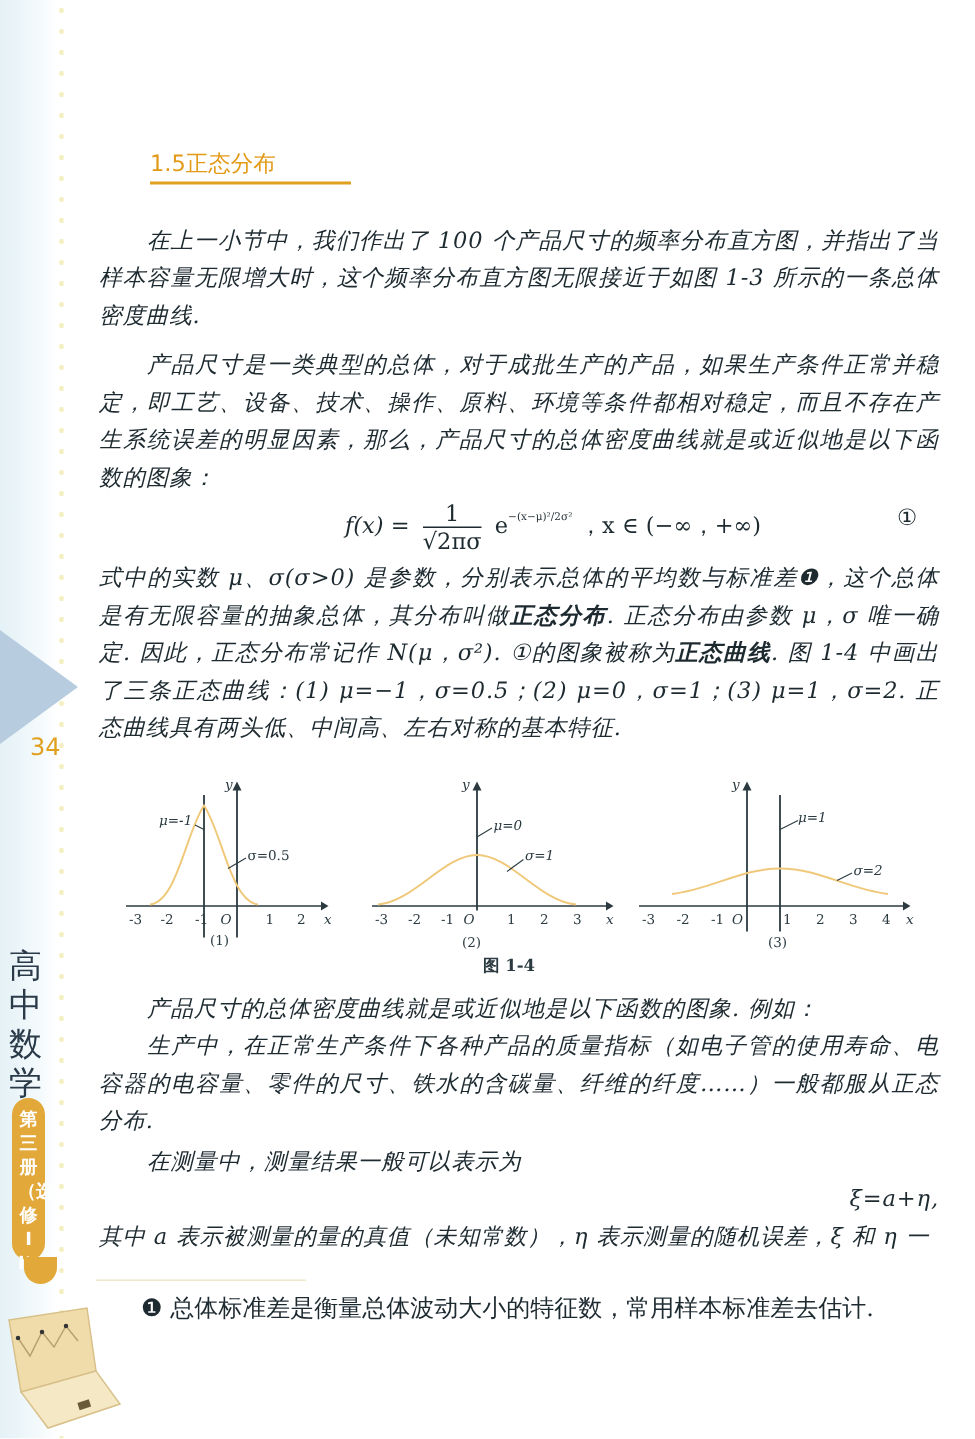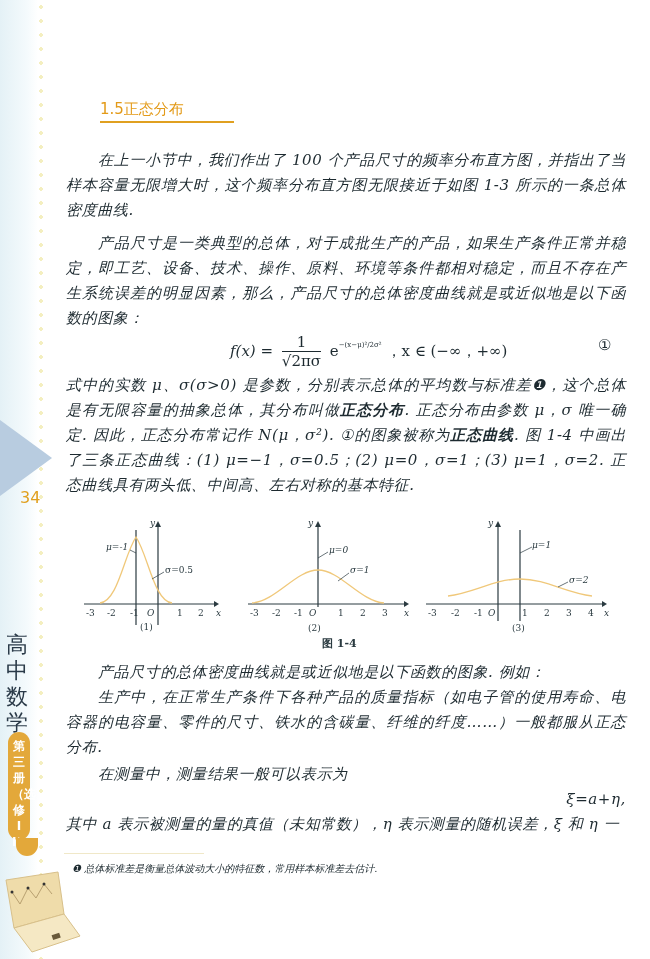--- a/index.html
+++ b/index.html
@@ -58,21 +58,21 @@
   .volume-badge {
     position:absolute; left:8px; top:732px; width:22px; height:108px;
     background:#e3a83a; border-radius:11px; color:#ffffff;
     font-family:"DejaVu Sans", sans-serif; font-size:12px; font-weight:bold;
     text-align:center; line-height:16px; padding-top:6px; box-sizing:border-box;
   }
   .footnote-rule {
     position:absolute; left:64px; top:853px; width:140px; height:1px; background:#f0e8c8;
   }
   .footnote {
-    position:absolute; left:72px; top:862px; font-size:10px; color:#1d2a30; white-space:nowrap;font-style:italic;
+    position:absolute; left:94px; top:862px; font-size:16px; color:#1d2a30; white-space:nowrap;
   }
   .laptop { position:absolute; left:2px; top:870px; }
   .smile-badge {
     position:absolute; left:16px; top:838px; width:22px; height:18px;
     background:#e3a83a; border-radius:0 0 11px 11px;
   }
 </style>
 </head>
 <body>
 

